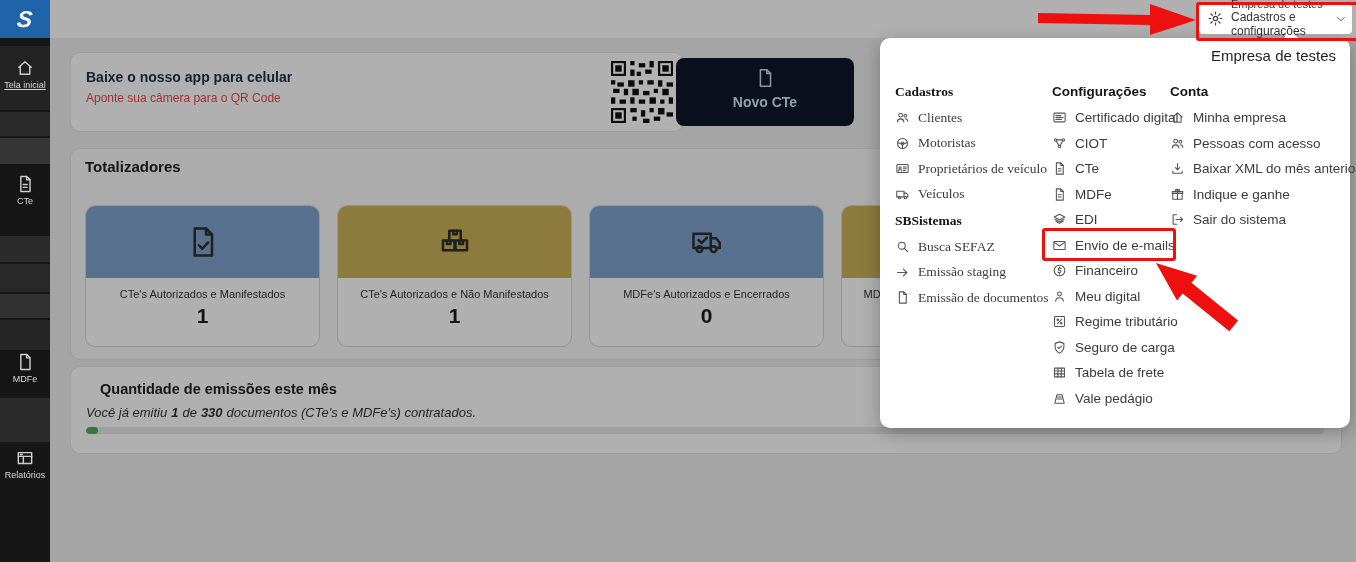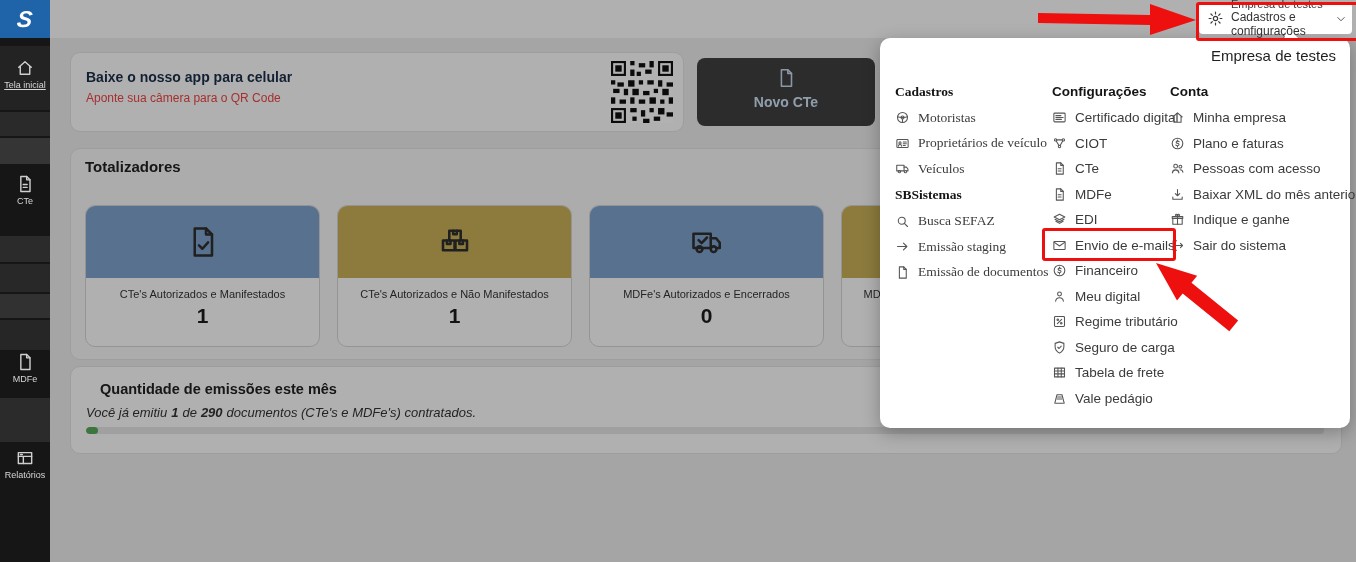--- a/index.html
+++ b/index.html
@@ -22,21 +22,21 @@
   .doc-btn{position:absolute;left:793px;top:6px;width:216px;height:26px;background:#fdfdfd;border:1.5px solid #2e6cb3;border-radius:8px;color:#2e6cb3;font-weight:bold;font-size:12.5px;display:flex;align-items:center;justify-content:center;cursor:pointer;}
   .tb-div{position:absolute;top:8px;width:1px;height:22px;background:#cfcfcf;}
   .help-item{position:absolute;left:1058px;top:7px;height:24px;display:flex;align-items:center;gap:6px;color:#3c3c3c;font-size:13px;cursor:pointer;}
   .help-item .ico{width:17px;height:17px;color:#4a4a4a;}
 
   
   .white-card{position:absolute;background:#fcfcfc;border-radius:10px;border:1px solid #e2e2e2;}
   .banner-title{position:absolute;left:15px;top:16px;font-size:14px;font-weight:bold;color:#1c2e49;}
   .banner-sub{position:absolute;left:15px;top:38px;font-size:12px;color:#ef4444;}
   .qr{position:absolute;left:540px;top:8px;width:62px;height:62px;}
-  .newcte{position:absolute;left:697px;top:58px;width:178px;height:68px;background:#404040;border-radius:8px;text-align:center;cursor:pointer;}
+  .newcte{position:absolute;left:676px;top:58px;width:178px;height:68px;background:#0f172a;border-radius:8px;text-align:center;cursor:pointer;}
   .newcte .ico{display:block;width:22px;height:22px;margin:9px auto 4px auto;color:#c8d9ee;}
   .newcte-label{color:#cfe2f7;font-weight:bold;font-size:14px;}
   .tot-panel{position:absolute;left:70px;top:148px;width:1270px;height:210px;background:#f7f7f7;border-radius:10px;border:1px solid #e2e2e2;}
   .tot-title{position:absolute;left:85px;top:158px;font-size:15px;font-weight:bold;color:#222;}
   .card{position:absolute;top:205px;width:233px;height:140px;background:#fdfdfd;border:1px solid #d5d5d5;border-radius:10px;overflow:hidden;}
   .card-head{height:72px;display:flex;align-items:center;justify-content:center;}
   .card-head.blue{background:#7fa3cc;}
   .card-head.gold{background:#c9b158;}
   .card-head .ico{width:36px;height:36px;color:#2e2e2e;}
   .card-label{margin-top:10px;text-align:center;font-size:11px;color:#333;}
@@ -239,36 +239,45 @@
     <div class="card-label">MDFe's Autorizados e Não Encerrados</div>
     <div class="card-value">0</div>
   </div>
 
   <div class="white-card" style="left:70px;top:366px;width:1270px;height:86px;">
     <div class="emis-title">Quantidade de emissões este mês</div>
     <div class="emis-line">
       <span>Você já emitiu</span>
       <span class="b">1</span>
       <span>de</span>
-      <span class="b">290</span>
+      <span class="b">330</span>
       <span>documentos (CTe's e MDFe's) contratados.</span>
     </div>
     <div class="track">
       <div class="fill" style="width: 1%;"></div>
     </div>
   </div>
 
   <div class="overlay"></div>
 
   <div class="pointer"></div>
   <div class="popover">
     <div class="pop-title">Empresa de testes</div>
 
     <div class="mcol" style="left:15px;width:155px;font-family:Liberation Serif, serif;">
       <div class="mh">Cadastros</div>
+      <div class="mi">
+          <span class="ico"><svg viewBox="0 0 24 24">
+              <circle cx="9" cy="8.2" r="3"></circle>
+              <path d="M3.8 19c.3-3 2.4-4.8 5.2-4.8s4.9 1.8 5.2 4.8"></path>
+              <circle cx="16.6" cy="9" r="2.3"></circle>
+              <path d="M16.2 13.9c2.5.1 4.1 1.7 4.4 4.1"></path>
+            </svg></span>
+          <span>Clientes</span>
+        </div>
       <div class="mi">
           <span class="ico"><svg viewBox="0 0 24 24">
               <circle cx="12" cy="12" r="8"></circle>
               <circle cx="12" cy="12" r="2.4"></circle>
               <path d="M4.3 10.8c2.8 1.5 12.6 1.5 15.4 0M12 14.4V20"></path>
             </svg></span>
           <span>Motoristas</span>
         </div>
       <div class="mi">
           <span class="ico"><svg viewBox="0 0 24 24">
@@ -402,27 +411,20 @@
         </div>
     </div>
 
     <div class="mcol" style="left:290px;width:170px;">
       <div class="mh">Conta</div>
       <div class="mi">
           <span class="ico"><svg viewBox="0 0 24 24">
               <path d="M4.5 11.2 12 4.5l7.5 6.7M6.3 10v9.5h11.4V10"></path>
             </svg></span>
           <span>Minha empresa</span>
-        </div>
-      <div class="mi">
-          <span class="ico"><svg viewBox="0 0 24 24">
-              <circle cx="12" cy="12" r="8.5"></circle>
-              <path d="M14.6 9.1c-.5-1.1-3.9-1.5-4.6.3-.7 1.7 1.6 2.2 2 2.3.4.1 2.9.6 2.3 2.5-.7 1.9-4.3 1.4-4.9.3M12 6.6v1.6M12 15.8v1.6"></path>
-            </svg></span>
-          <span>Plano e faturas</span>
         </div>
       <div class="mi">
           <span class="ico"><svg viewBox="0 0 24 24">
               <circle cx="9" cy="8.2" r="3"></circle>
               <path d="M3.8 19c.3-3 2.4-4.8 5.2-4.8s4.9 1.8 5.2 4.8"></path>
               <circle cx="16.6" cy="9" r="2.3"></circle>
               <path d="M16.2 13.9c2.5.1 4.1 1.7 4.4 4.1"></path>
             </svg></span>
           <span>Pessoas com acesso</span>
         </div>

